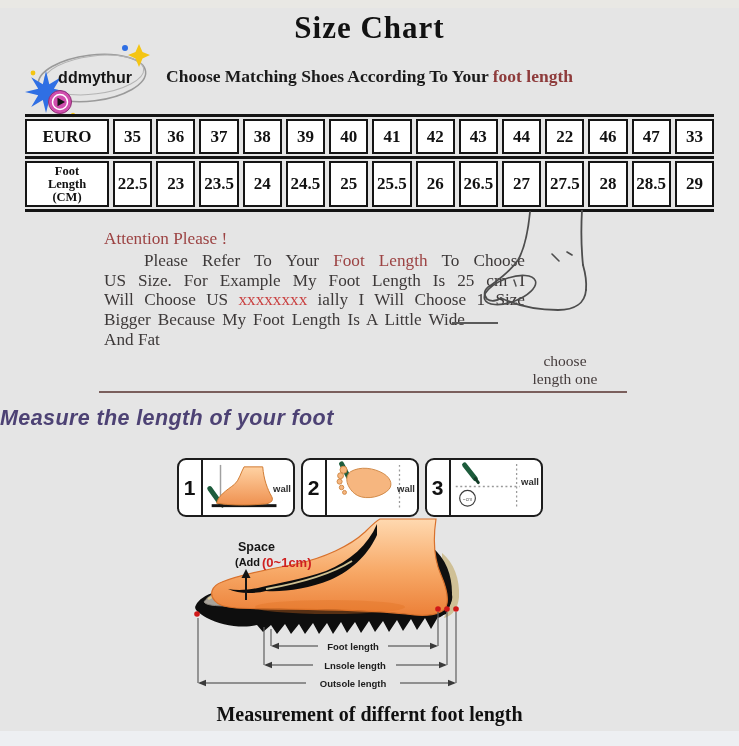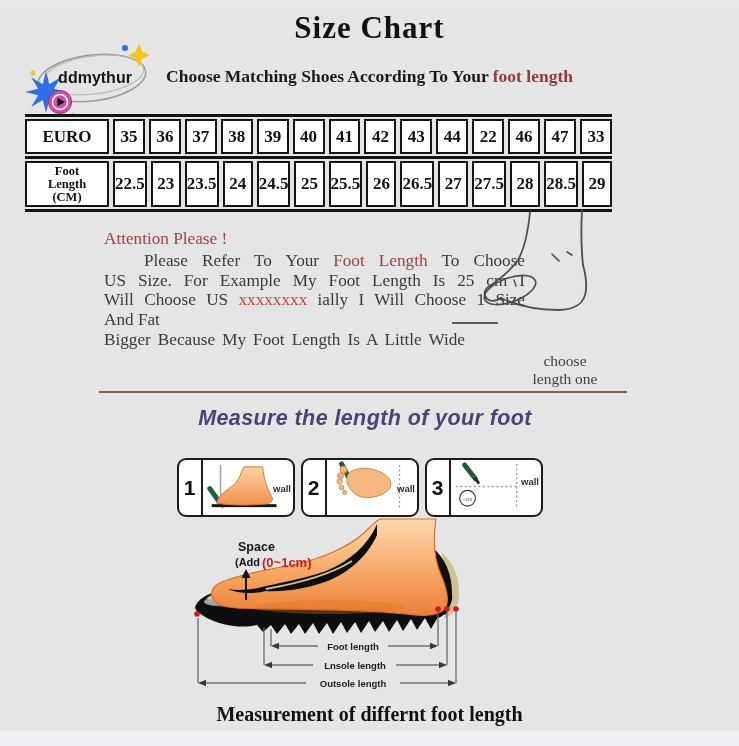--- a/index.html
+++ b/index.html
@@ -11,21 +11,21 @@
   .top-band{left:0;top:0;width:739px;height:8px;background:#e9e8e4;}
   .bottom-band{left:0;top:731px;width:739px;height:15px;background:#edeff2;}
 
   
   .title{left:0;top:10px;width:739px;text-align:center;font-size:31px;font-weight:bold;
          letter-spacing:1px;color:#121212;}
   .subtitle{left:0;top:66px;width:739px;text-align:center;font-size:17.5px;font-weight:bold;color:#1a1a1a;}
   .subtitle .hl{color:#8e3b3b;}
 
   
-  .size-table{left:25px;top:114px;width:587px;border-radius:17px;}
+  .size-table{left:25px;top:114px;width:689px;border-radius:17px;}
   .rule{height:3px;background:#141414;}
   .trow{display:flex;gap:4px;padding:2px 0;}
   .tcell{border:2px solid #141414;background:#fff;display:flex;flex-direction:column;
          align-items:center;justify-content:center;font-weight:bold;font-size:17px;color:#111;}
   .trow1 .tcell{height:31px;}
   .trow2 .tcell{height:42px;}
   .tcell.head{width:80px;flex:none;}
   .tcell.num{flex:1;}
   .tcell .h2line{font-size:12.5px;line-height:13px;font-weight:bold;}
 
@@ -39,21 +39,21 @@
   .att-red{color:#9c4343;}
   .att-xxx{color:#c94040;}
   .wide-line{left:452px;top:322px;width:46px;height:2px;background:#5a5a5a;}
 
   
   .choose-note{left:495px;top:352px;width:140px;text-align:center;font-size:15.5px;
                line-height:17.5px;color:#453c3c;}
   .mid-rule{left:99px;top:391px;width:528px;height:2px;background:#7a5f5c;}
 
   
-  .measure-heading{left:0;top:406px;width:730px;text-align:center;font-size:21.5px;font-weight:bold;
+  .measure-heading{left:0;top:406px;width:730px;font-size:21.5px;font-weight:bold;
                    font-style:italic;color:#4d4274;font-family:"Liberation Sans",sans-serif;letter-spacing:.4px;}
 
   
   .steps{left:177px;top:458px;display:flex;gap:6px;}
   .step-box{position:relative;width:118px;height:59px;border:2.5px solid #1c1c1c;border-radius:9px;
             background:#fff;box-sizing:border-box;}
   .step-num{position:absolute;left:0;top:0;bottom:0;width:21px;display:flex;align-items:center;
             justify-content:center;font:bold 21px "Liberation Sans",sans-serif;color:#111;}
   .step-div{position:absolute;left:22px;top:0;bottom:0;width:2px;background:#1c1c1c;}
   .step-art{position:absolute;left:25px;top:0;width:88px;height:54px;}
@@ -136,22 +136,22 @@
       <div class="tcell num">29</div>
     </div>
     <div class="rule"></div>
   </div>
 
   <div class="abs attention">
     <div class="att-heading">Attention Please !</div>
     <div class="att-line first"><span>Please Refer To Your </span><span class="att-red">Foot Length</span><span> To Choose</span></div>
     <div class="att-line">US Size. For Example My Foot Length Is 25 cm I</div>
     <div class="att-line"><span>Will Choose US </span><span class="att-xxx">xxxxxxxx</span><span> ially I Will Choose 1 Size</span></div>
+    <div class="att-line l4">Bigger Because My Foot Length Is A Little Wide</div>
     <div class="att-line last">And Fat</div>
-    <div class="att-line l4">Bigger Because My Foot Length Is A Little Wide</div>
   </div>
   <div class="abs wide-line"></div>
 
   <svg class="abs" style="left:478px;top:210px;" width="150" height="140" viewBox="0 0 150 140" fill="none" stroke="#4d4d4d" stroke-width="1.8" stroke-linecap="round">
     <path d="M52,2 C50,22 47,38 40,50 C32,62 20,70 12,76"></path>
     <path d="M12,76 C6,79 5,85 9,89 C13,92 19,91 23,88"></path>
     <path d="M23,88 C42,97 62,100 80,100 C97,100 107,93 108,80"></path>
     <path d="M108,80 C109,70 107,62 105,55"></path>
     <path d="M105,55 C103,36 103,18 104,0"></path>
     <path d="M74,44 l7,7" stroke-width="1.6"></path>

